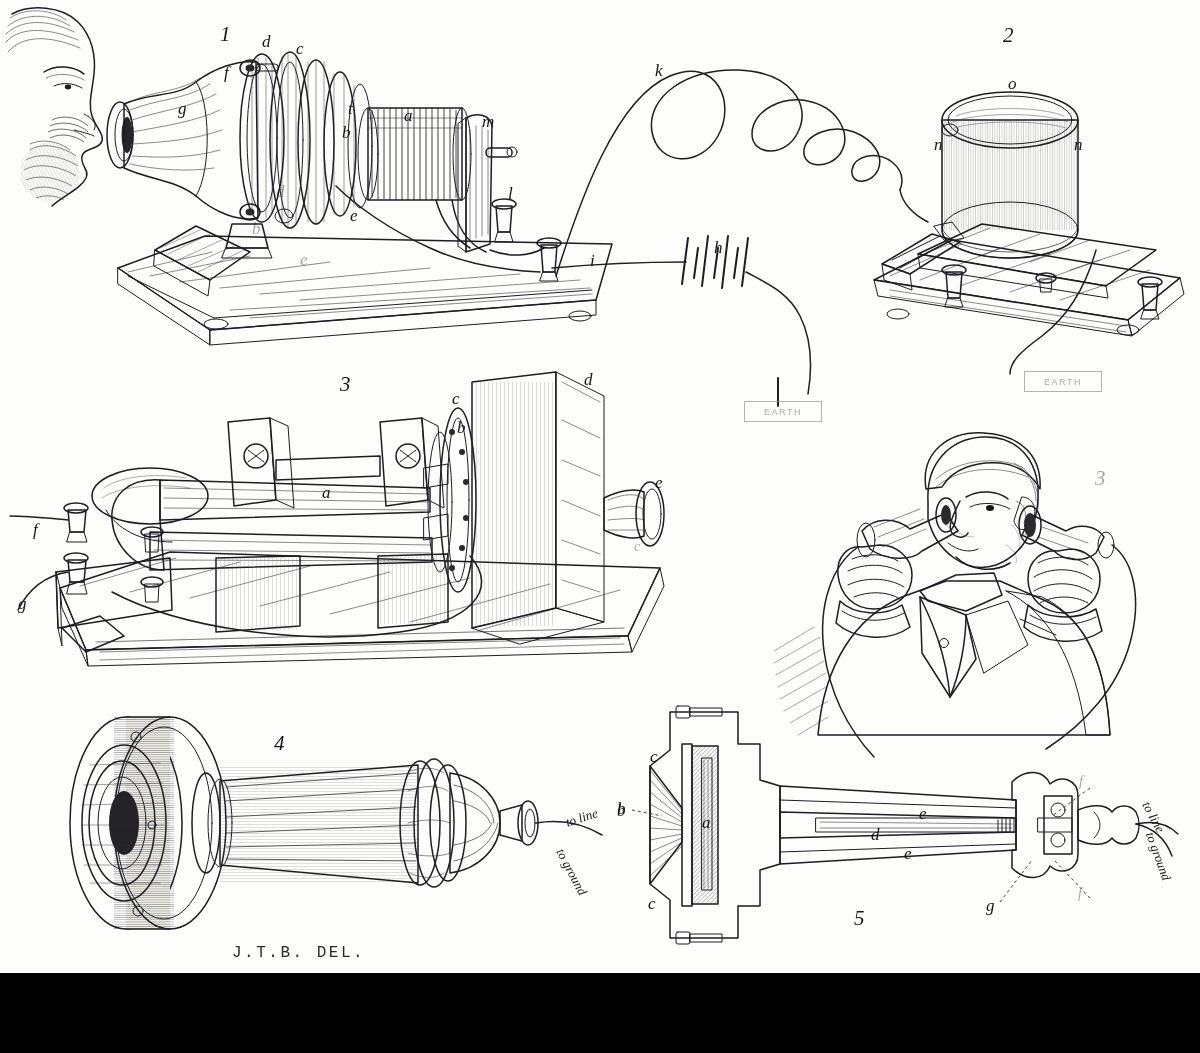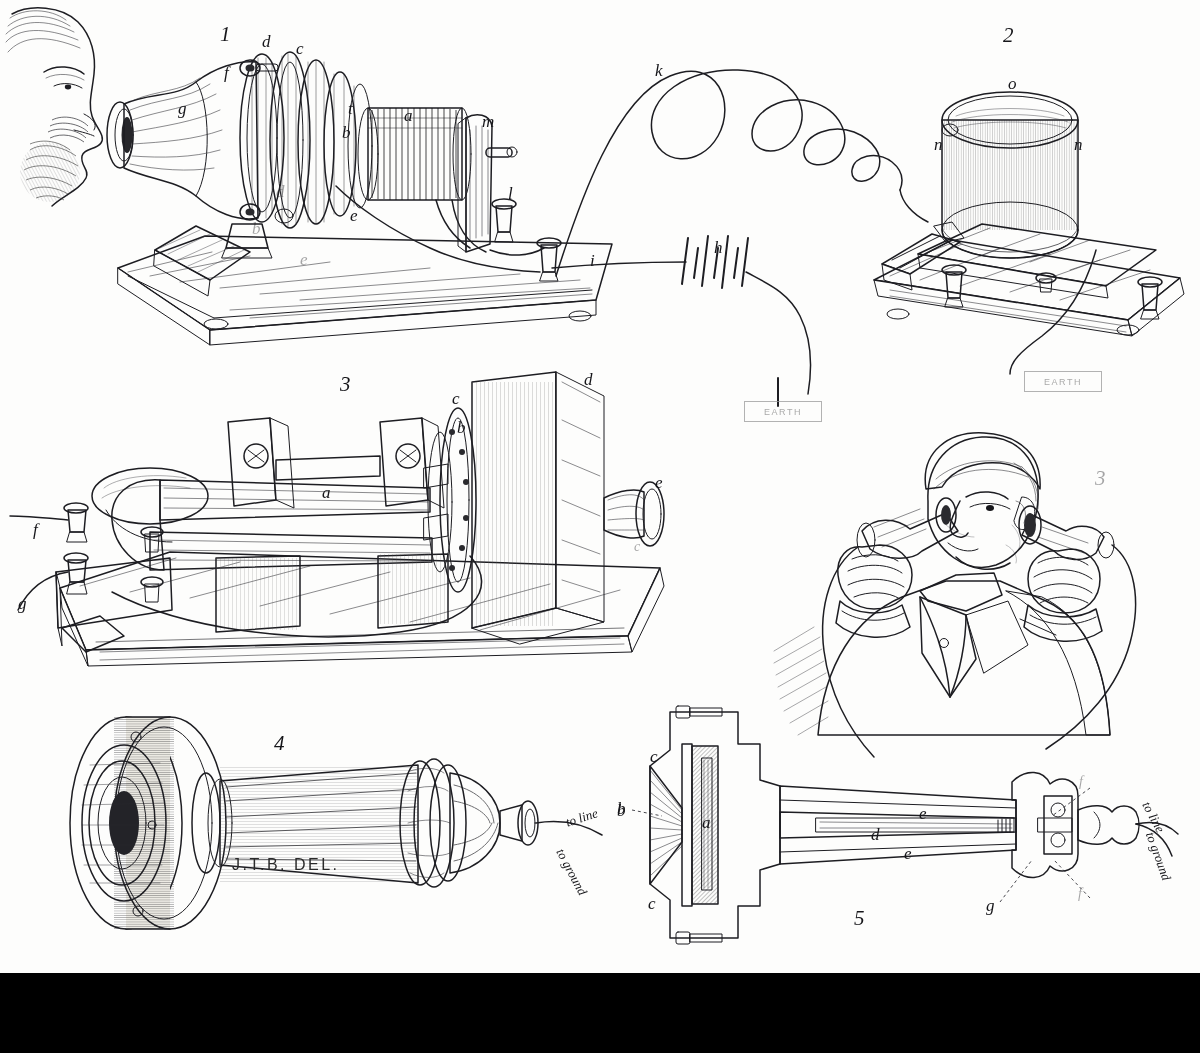--- a/index.html
+++ b/index.html
@@ -848,21 +848,21 @@
           <path d="M400 162 L 432 120"></path>
         </g>
       </svg>
     </div>
 
     <div class="lbl script" style="left:566px;top:816px;transform:rotate(-18deg);transform-origin:left center;">to line</div>
     <div class="lbl script" style="left:560px;top:843px;transform:rotate(62deg);transform-origin:left center;">to ground</div>
     <div class="lbl script" style="left:1146px;top:796px;transform:rotate(62deg);transform-origin:left center;">to line</div>
     <div class="lbl script" style="left:1150px;top:826px;transform:rotate(70deg);transform-origin:left center;">to ground</div>
 
-    <div class="sig" style="left:232px;top:856px;">J.T.B. DEL.</div>
+    <div class="sig" style="left:232px;top:944px;font-family:Liberation Mono, monospace;">J.T.B. DEL.</div>
 
   </div>
 
   <div id="bar">
     
     
     
   </div>
 
 </div>

